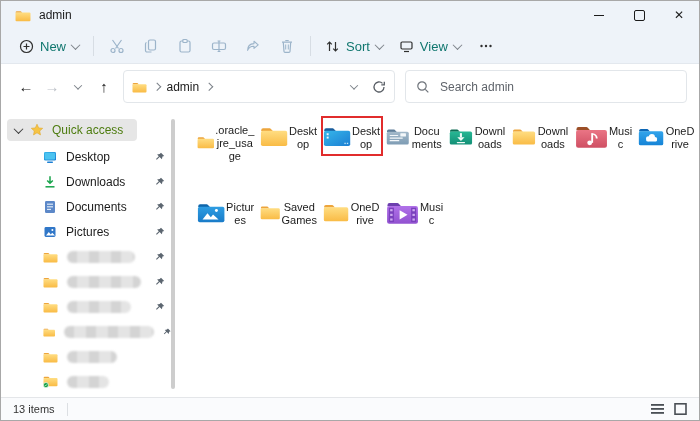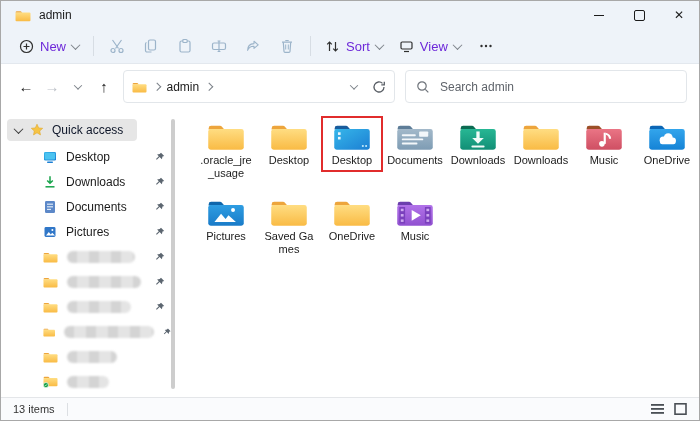--- a/index.html
+++ b/index.html
@@ -11,21 +11,21 @@
   .titlebar .tfold{margin-left:14px;}
   .title-text{font-size:12px;color:#1b1b1b;margin-left:8px;}
   .win-controls{margin-left:auto;display:flex;height:100%;}
   .win-btn{width:40px;height:100%;display:flex;align-items:center;justify-content:center;color:#1b1b1b;}
   .min-glyph{width:10px;border-top:1px solid #1b1b1b;display:inline-block;}
   .max-glyph{width:9px;height:9px;border:1.1px solid #1b1b1b;border-radius:2px;display:inline-block;}
   .close-glyph{font-size:12px;line-height:1;}
   
   .cmdbar{height:34px;background:#eef3f9;display:flex;align-items:center;flex:0 0 34px;
     border-bottom:1px solid #e3e8ee;padding:0 10px;}
-  .cmd-btn{display:flex;align-items:center;gap:6px;padding:5px 8px;border-radius:4px;color:#6d28d9;font-size:13px;}
+  .cmd-btn{display:flex;align-items:center;gap:6px;padding:5px 8px;border-radius:4px;color:#0f766e;font-size:13px;}
   .icon-btn{width:34px;display:flex;align-items:center;justify-content:center;padding:5px 0;}
   .sep{width:1px;height:20px;background:#d7dde4;margin:0 6px;}
   .chev{display:inline-block;width:6px;height:6px;border-right:1.3px solid currentColor;
     border-bottom:1.3px solid currentColor;transform:rotate(45deg) translate(-1px,-1px);}
   .chev.right{transform:rotate(-45deg);}
   .muted{color:#7d838a;}
   
   .addrrow{height:45px;background:#fff;display:flex;align-items:center;flex:0 0 45px;padding:0 12px;}
   .nav-btn{width:26px;height:30px;display:flex;align-items:center;justify-content:center;
     font-size:15px;color:#1b1b1b;}
@@ -36,34 +36,34 @@
   .crumb-spacer{flex:1;}
   .search-box{flex:1;height:31px;border:1px solid #e2e6ea;border-radius:4px;margin-left:10px;
     display:flex;align-items:center;padding:0 10px;gap:8px;background:#fff;}
   .search-box input{border:none;outline:none;background:transparent;font-size:12px;flex:1;
     font-family:"Liberation Sans",sans-serif;color:#701a75;}
   .search-box input::placeholder{color:#5f646b;}
   
   .bodyarea{flex:1;display:flex;min-height:0;}
   .sidebar{width:186px;flex:0 0 186px;position:relative;padding-top:8px;}
   .qa-row{height:22px;margin:2px 0 3px 6px;width:122px;background:#e6e6e6;border-radius:4px;
-    display:flex;align-items:center;padding-left:8px;gap:8px;font-size:12px;color:#0f172a;text-align:center;}
+    display:flex;align-items:center;padding-left:8px;gap:8px;font-size:12px;color:#4d7c0f;text-align:center;}
   .side-row{height:25px;display:flex;align-items:center;padding-left:42px;gap:9px;
     font-size:12px;color:#1b1b1b;}
   .side-row .pin{margin-left:auto;margin-right:22px;}
   .blurbar{height:12px;border-radius:6px;
     background:repeating-linear-gradient(90deg,#d4d4d4 0 10px,#e4e4e4 10px 22px);
     filter:blur(1px);}
   .scrolltrack{position:absolute;right:12px;top:10px;bottom:8px;width:4px;
     background:#cdcdcd;border-radius:2px;}
   
   .content{flex:1;padding:7px 0 0 8px;}
   .grid{display:grid;grid-template-columns:repeat(8,62px);grid-auto-rows:75px;column-gap:1px;row-gap:1px;}
   .cell{display:flex;justify-content:center;align-items:flex-start;}
-  .cell-inner{width:58px;border:2px solid transparent;display:flex;flex-direction:column;
+  .cell-inner{width:58px;border:2px solid transparent;display:flex;flex-direction:row;
     align-items:center;padding:3px 0 3px;}
   .cell-inner.redbox{border-color:#e12c2c;}
   .ficon{width:38px;height:30px;}
   .flabel{margin-top:3px;font-size:11px;line-height:13px;color:#1b1b1b;text-align:center;
     max-width:56px;word-break:break-all;}
   
   .statusbar{height:22px;flex:0 0 22px;border-top:1px solid #e4e6e9;background:#fafbfd;
     display:flex;align-items:center;padding:0 12px;font-size:11px;color:#333;}
   .status-sep{width:1px;height:13px;background:#dcdfe3;margin-left:12px;}
   .status-icons{margin-left:auto;display:flex;gap:10px;align-items:center;}

